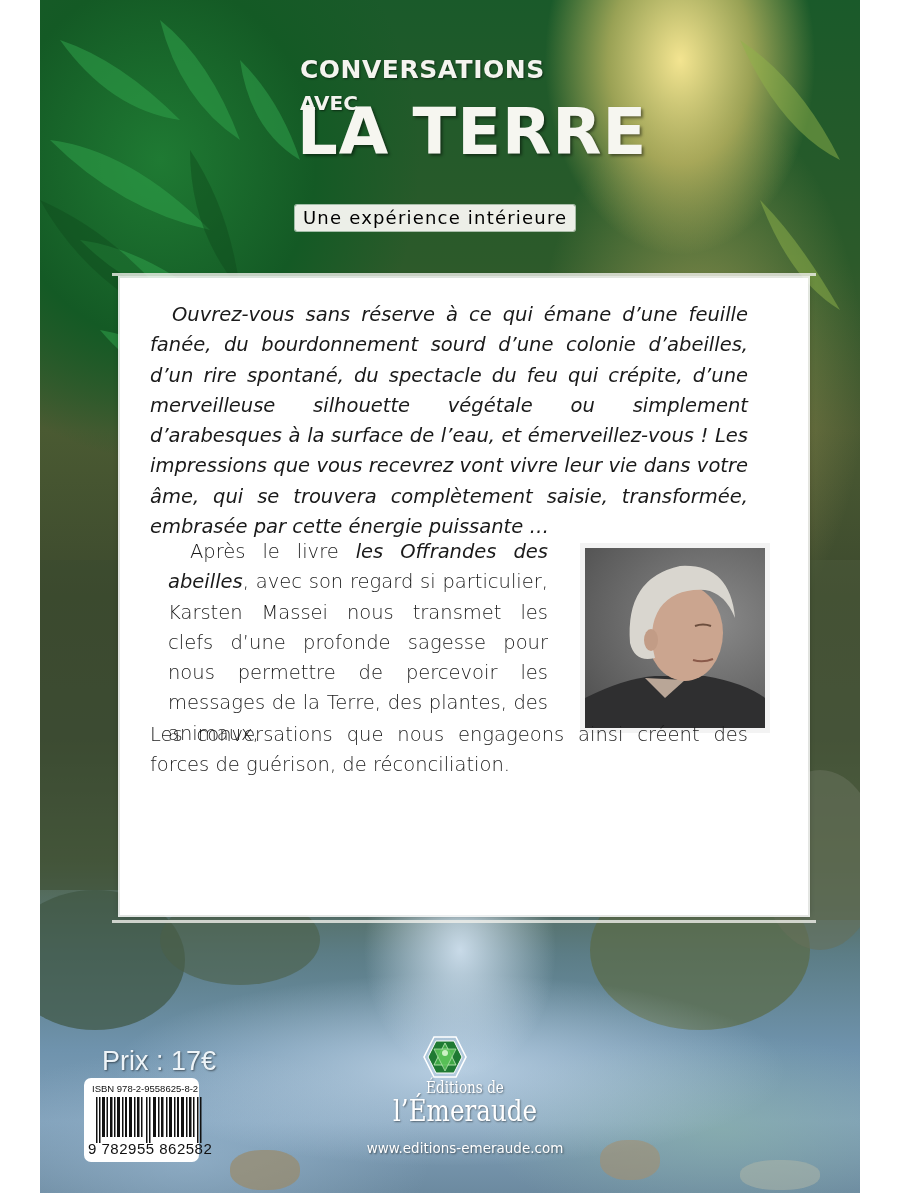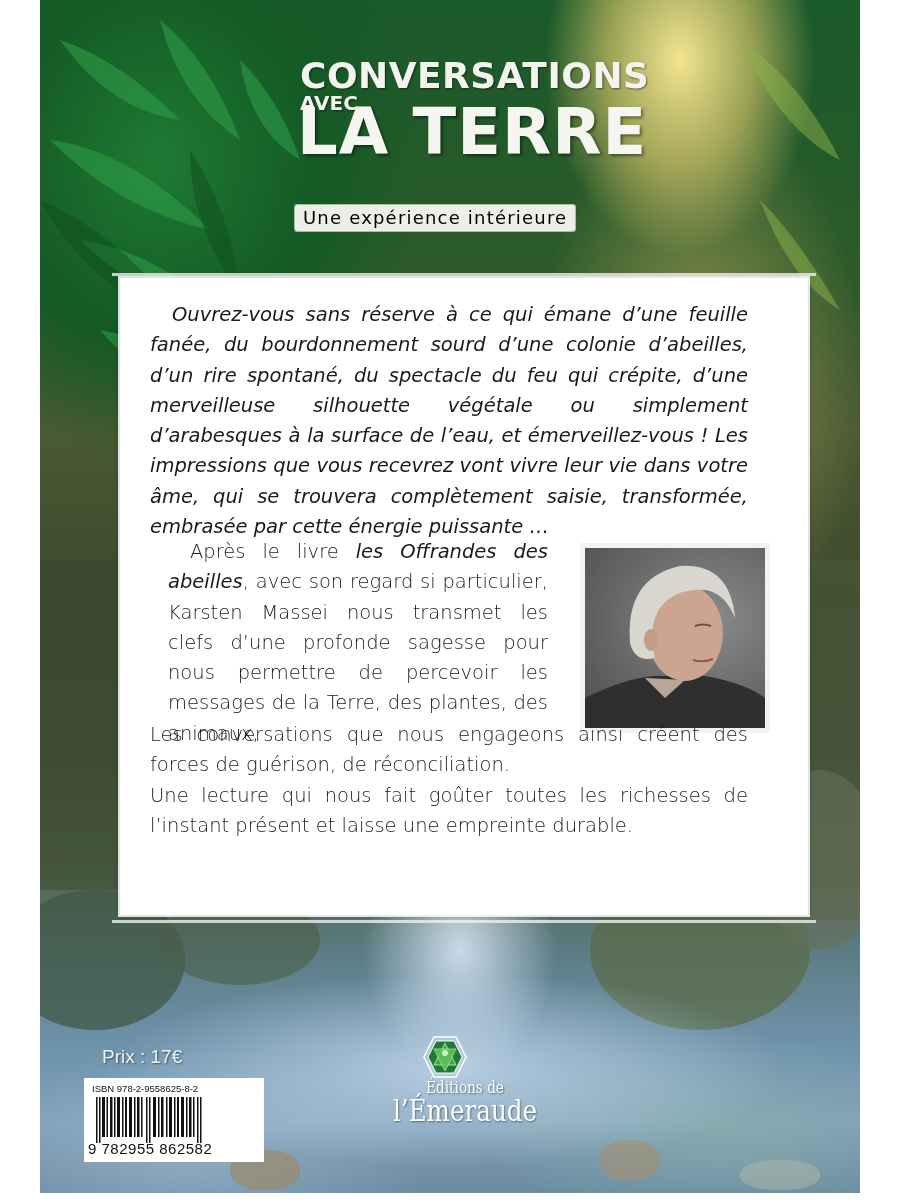--- a/index.html
+++ b/index.html
@@ -21,21 +21,21 @@
       background:
         radial-gradient(ellipse 120px 160px at 420px 70px, rgba(220,235,250,0.85), rgba(190,215,235,0) 80%),
         radial-gradient(ellipse 420px 120px at 410px 190px, rgba(210,228,245,0.7), rgba(170,200,225,0) 80%),
         radial-gradient(ellipse 300px 140px at 150px 280px, rgba(160,190,215,0.55), rgba(130,165,195,0) 80%),
         radial-gradient(ellipse 300px 120px at 680px 250px, rgba(140,180,170,0.6), rgba(110,150,140,0) 80%);
     }
     .rock { position: absolute; border-radius: 45%; }
     .title-block { position: absolute; left: 255px; top: 55px; width: 320px; }
     .t-conv {
       position: absolute; left: 5px; top: 0; font-family: "DejaVu Sans", sans-serif; font-weight: bold;
-      font-size: 36px; letter-spacing: 0.5px; color: #f4f4ef; text-shadow: 1px 1px 2px rgba(0,0,0,0.5);
+      font-size: 25px; letter-spacing: 0.5px; color: #f4f4ef; text-shadow: 1px 1px 2px rgba(0,0,0,0.5);
     }
     .t-avec {
       position: absolute; left: 5px; top: 36px; font-weight: bold; font-size: 20px; color: #f4f4ef;
       text-shadow: 1px 1px 2px rgba(0,0,0,0.5);
     }
     .t-laterre {
       position: absolute; left: 2px; top: 46px; font-weight: bold; font-size: 66px; line-height: 1;
       letter-spacing: 1px; color: #f6f6f0; text-shadow: 2px 2px 3px rgba(0,0,0,0.45);
       font-family: "DejaVu Sans", sans-serif;
     }
@@ -65,26 +65,26 @@
     .para3 p { margin: 0; }
     .photo {
       position: absolute; left: 460px; top: 265px; width: 190px; height: 190px;
       background: #f3f3f3; padding: 5px; box-sizing: border-box;
     }
     .photo-inner {
       width: 100%; height: 100%; position: relative; overflow: hidden;
       background: radial-gradient(ellipse at 70% 40%, #8a8a8a, #5e5e5e 70%, #4a4a4a);
     }
     .price {
-      position: absolute; left: 62px; top: 1046px; font-size: 19px; color: #eef4f8;
+      position: absolute; left: 62px; top: 1046px; font-size: 27px; color: #eef4f8;
       font-family: "Liberation Sans", sans-serif; text-shadow: 1px 1px 2px rgba(0,0,0,0.5);
     }
     .barcode {
-      position: absolute; left: 44px; top: 1078px; width: 152px; height: 84px;
-      background: #ffffff; border-radius: 1px; padding-left: 28px;
+      position: absolute; left: 44px; top: 1078px; width: 115px; height: 84px;
+      background: #ffffff; border-radius: 7px;
     }
     .isbn { position: absolute; left: 8px; top: 5px; font-size: 9.5px; color: #111; font-family: "Liberation Sans", sans-serif; white-space: nowrap; }
     .bars { position: absolute; left: 12px; top: 19px; width: 106px; height: 46px; }
     .ean { position: absolute; left: 4px; top: 62px; font-size: 15px; color: #111; font-family: "Liberation Sans", sans-serif; letter-spacing: 0.5px; white-space: nowrap; }
     .logo { position: absolute; left: 383px; top: 1035px; width: 44px; height: 44px; }
     .pub1 {
       position: absolute; left: 360px; top: 1078px; width: 130px; text-align: center;
       font-family: "DejaVu Serif", serif; font-size: 16px; color: #ffffff; text-shadow: 1px 1px 2px rgba(0,0,0,0.45);
       transform: scaleX(0.85);
     }
@@ -158,21 +158,20 @@
           <path d="M45 95 Q40 30 95 18 Q145 15 150 70 Q140 45 120 42 Q90 40 75 60 Q62 80 70 110 Q50 115 45 95z" fill="#d9d6cf"></path>
           <ellipse cx="66" cy="92" rx="7" ry="11" fill="#c29c86"></ellipse>
           <path d="M110 78 q8 -3 16 0" stroke="#6b4d3d" stroke-width="2" fill="none"></path>
           <path d="M108 112 q10 3 20 -1" stroke="#8a5a4a" stroke-width="2" fill="none"></path>
         </svg>
       </div>
     </div>
 
     <div class="para para3">
       <p>Les conversations que nous engageons ainsi créent des forces de guérison, de réconciliation.</p>
-      <p>Une lecture qui nous fait goûter toutes les richesses de l’instant présent et laisse une empreinte durable.</p>
     </div>
   </div>
 
   <div class="price">Prix : 17€</div>
 
   <div class="barcode">
     <div class="isbn">ISBN 978-2-9558625-8-2</div>
     <svg class="bars" viewBox="0 0 106 46" preserveAspectRatio="none" xmlns="http://www.w3.org/2000/svg">
       <g fill="#111">
         <rect x="0" y="0" width="1.5" height="46"></rect>
@@ -210,13 +209,14 @@
 
   <svg class="logo" viewBox="0 0 44 44" xmlns="http://www.w3.org/2000/svg">
     <polygon points="11,2 33,2 43,22 33,42 11,42 1,22" fill="none" stroke="#ffffff" stroke-width="1.6"></polygon>
     <polygon points="13,6 31,6 39,22 31,38 13,38 5,22" fill="#1f7a33" stroke="#ffffff" stroke-width="1"></polygon>
     <polygon points="22,8 33,30 11,30" fill="#3fa845" stroke="#c8f0c0" stroke-width="0.8"></polygon>
     <polygon points="22,36 11,14 33,14" fill="#5cc45a" stroke="#c8f0c0" stroke-width="0.8" opacity="0.85"></polygon>
     <circle cx="22" cy="18" r="3" fill="#e8ffe0" opacity="0.8"></circle>
   </svg>
   <div class="pub1">Éditions de</div>
   <div class="pub2">l’Émeraude</div>
+  <div class="url">www.editions-emeraude.com</div>
 </div>
 
 </body></html>

